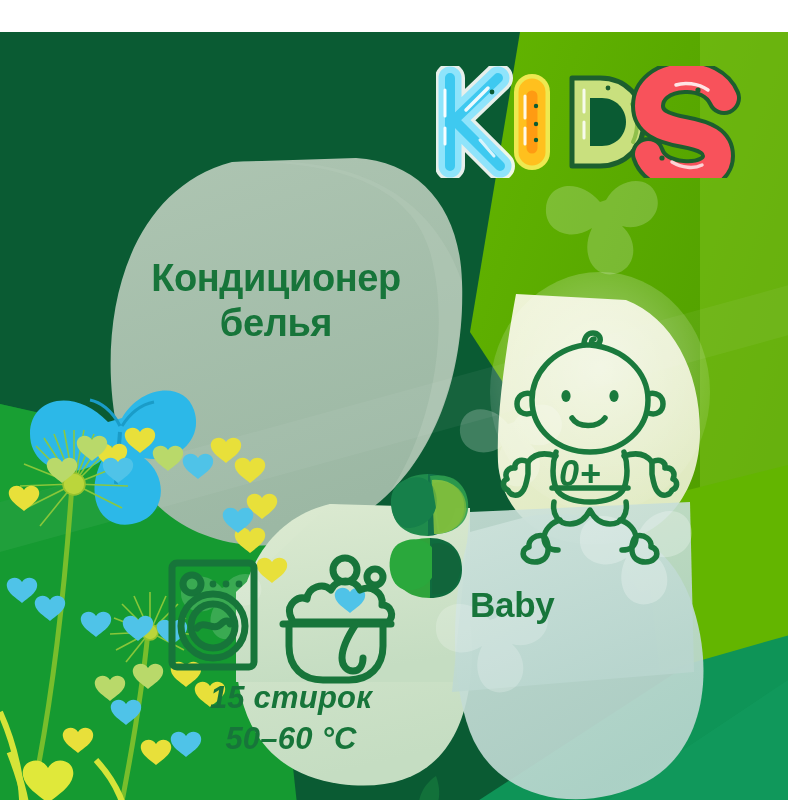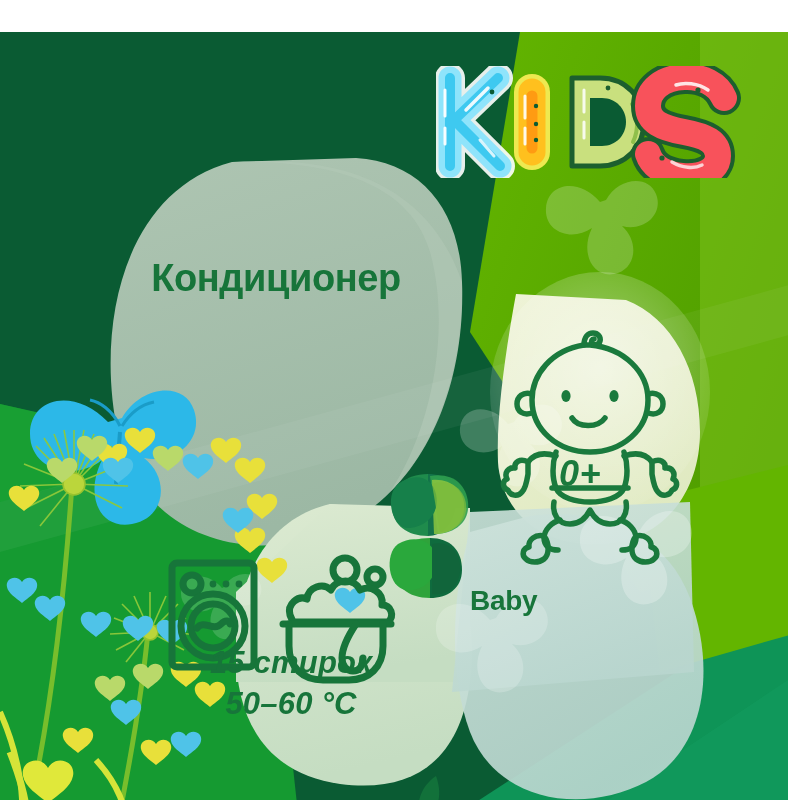--- a/index.html
+++ b/index.html
@@ -35,35 +35,35 @@
     text-align:center;
     color:#1a7a3d;
     font-weight:bold;
     font-style:italic;
     font-size:36px;
     line-height:1;
     letter-spacing:0.5px;
   }
 
   #wash-info{
-    left:146px; top:610px; width:290px;
+    left:146px; top:645px; width:290px;
     text-align:center;
     color:#17753a;
     font-weight:bold;
     font-style:italic;
     font-size:31px;
     line-height:1.33;
     letter-spacing:0.2px;
   }
 
   #title-en{
     left:470px; top:552px; width:230px;
     color:#17753a;
     font-weight:bold;
-    font-size:28px;
+    font-size:35px;
     line-height:1.2;
     letter-spacing:-0.3px;
   }
 
   
   #kids-logo{
     position:absolute;
     left:436px; top:34px;
     width:320px; height:112px;
   }
@@ -410,20 +410,21 @@
           <path d="M236,96 C246,102 258,103 266,99" stroke="#ffffff" stroke-width="3.5" fill="none" opacity="0.75" stroke-linecap="round"></path>
           <circle cx="262" cy="24" r="2.6" fill="#1c5f2e"></circle>
           <circle cx="226" cy="92" r="2.6" fill="#1c5f2e"></circle>
         </g>
       </g>
     </svg>
   </div>
 
   <div class="txt" id="title-ru">
     <div>Кондиционер</div>
+    <div>белья</div>
   </div>
 
   <div class="txt" id="baby-age">0+</div>
 
   <div class="txt" id="wash-info">
     <div>15 стирок</div>
     <div>50–60 °C</div>
   </div>
 
   <div class="txt" id="title-en">

